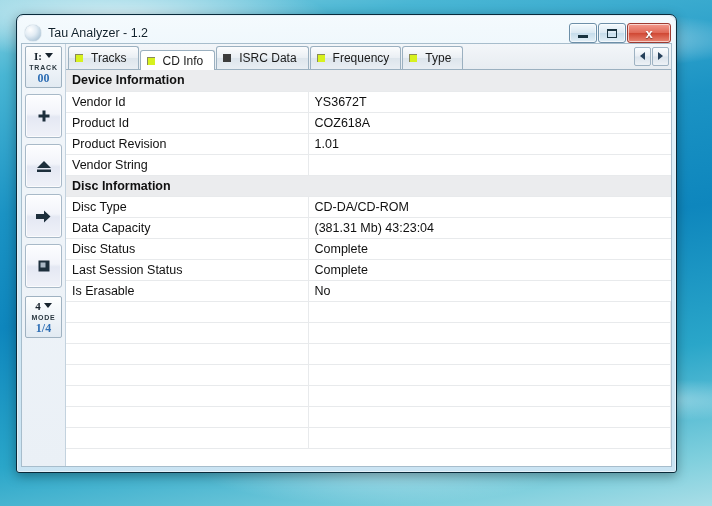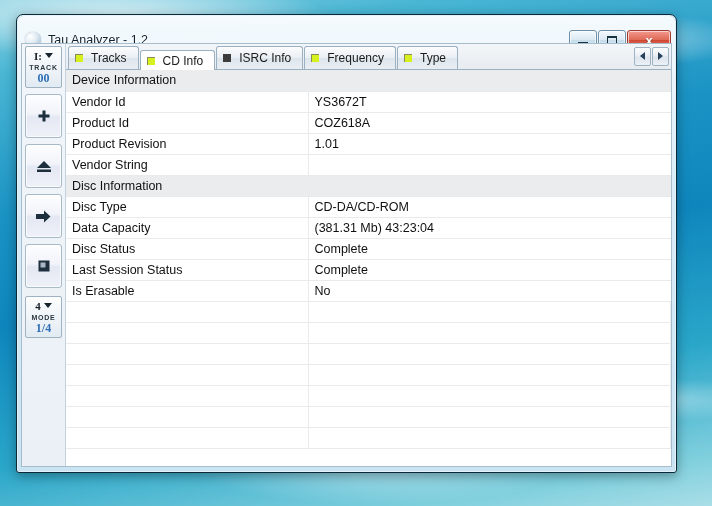--- a/index.html
+++ b/index.html
@@ -31,21 +31,21 @@
   }
   #glassborder {
     position:absolute; inset:1px;
     border-radius: 6px 6px 2px 2px;
     background: linear-gradient(180deg, rgba(246,251,254,0.96) 0%, rgba(219,238,248,0.92) 38%, rgba(203,228,243,0.9) 100%);
     pointer-events:none;
   }
 
   
   #titlebar {
-    position: absolute; left: 4px; top: 12px; right: 4px; height: 26px;
+    position: absolute; left: 4px; top: 5px; right: 4px; height: 26px;
     display: flex; align-items: center;
   }
   #title-icon {
     width: 16px; height: 16px; margin-left: 4px; margin-right: 7px;
     border-radius: 50%;
     background: radial-gradient(circle at 33% 30%, #ffffff 0%, #e2ecf4 40%, #b9cede 72%, #93afc4 100%);
     box-shadow: 0 0 1px rgba(80,110,135,0.9);
     flex: 0 0 auto;
   }
   #title-text {
@@ -184,21 +184,21 @@
     font-size: 12.5px;
     color: #101010;
     padding: 0 0 0 6px;
     border-bottom: 1px solid #e8eaec;
     vertical-align: middle;
     overflow: hidden; white-space: nowrap;
   }
   table#info td.key { border-right: 1px solid #e8eaec; margin-left: 46px; }
   tr.section td {
     background: #ebecee;
-    font-weight: normal;
+    font-weight: bold;
     border-bottom: 1px solid #dfe1e3;
     border-right: none;
     margin-left: 20px;
   }
   tr.blank td { border-right: 1px solid #e8eaec; }
 </style>
 </head>
 <body>
 
 <div id="window">
@@ -277,21 +277,21 @@
           <div class="tab">
             <span class="tab-ico green"></span>
             <span class="tab-label">Tracks</span>
           </div>
           <div class="tab active">
             <span class="tab-ico green"></span>
             <span class="tab-label">CD Info</span>
           </div>
           <div class="tab">
             <span class="tab-ico grey"></span>
-            <span class="tab-label">ISRC Info</span>
+            <span class="tab-label">ISRC Data</span>
           </div>
           <div class="tab">
             <span class="tab-ico green"></span>
             <span class="tab-label">Frequency</span>
           </div>
           <div class="tab">
             <span class="tab-ico green"></span>
             <span class="tab-label">Type</span>
           </div>
           <div id="tab-scroll">

